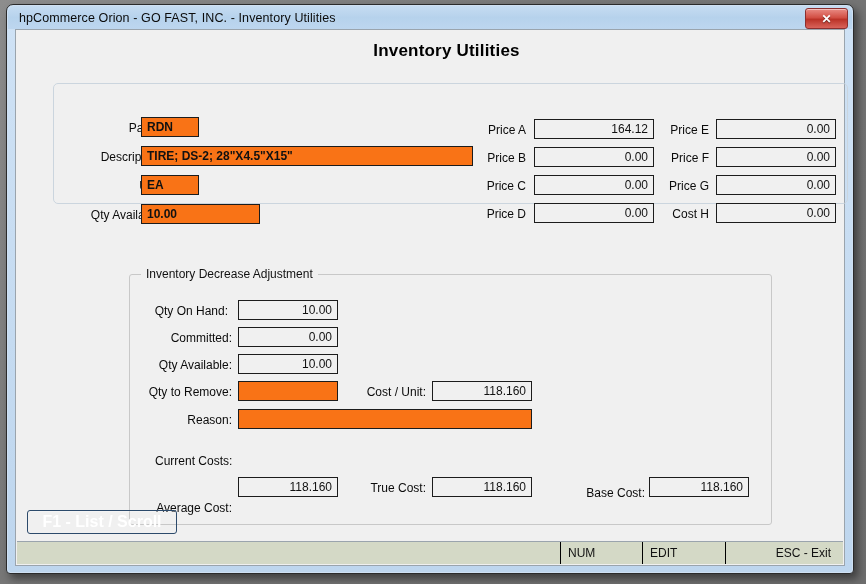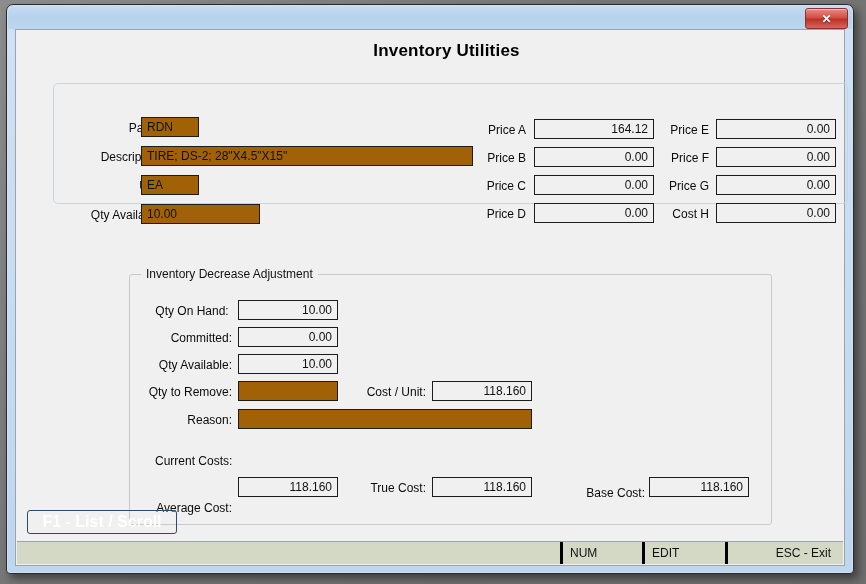--- a/index.html
+++ b/index.html
@@ -91,21 +91,21 @@
     border:1px solid #1c1c1c;
     background:#f0f0f0;
     font-family:"Liberation Sans", sans-serif;
     font-size:12px;color:#111;
     line-height:1;
     display:flex;align-items:center;
     padding:0 5px;
     height:20px;
     overflow:hidden;
   }
-  .fld.white{background:#a16207;}
+  .fld.white{background:#f97316;font-weight:bold;}
   .fld.num{justify-content:flex-end;}
   .sel{
     background:#2e8ae6;color:#ffffff;padding:0 1px;
   }
   .caret{
     display:inline-block;width:3px;height:13px;
     background:#e8a33d;margin-left:0px;
   }
   
   .sublbl{position:absolute;font-size:12px;color:#0b0b0b;}
@@ -123,39 +123,40 @@
   }
   
   #statusbar{
     position:absolute;left:1px;right:1px;bottom:1px;height:23px;
     background:#d4d9c6;
     border-top:1px solid #9aa4ad;
     display:flex;align-items:stretch;
     box-sizing:border-box;
   }
   .sb-panel{
-    border-left:3px solid #000000;
+    border-left:1px solid #000000;
     display:flex;align-items:center;
     padding:0 7px;font-size:12px;color:#111;
     box-sizing:border-box;
   }
   .sb-panel.first{border-left:none;flex:1 1 auto;}
   #sb-num{width:82px;}
   #sb-edit{width:83px;}
   #sb-esc{width:118px;justify-content:flex-end;padding-right:12px;}
 </style>
 </head>
 <body>
 
 <div id="desktop">
 
   <div id="window">
     <div id="frame-inner">
 
       <div id="titlebar">
+        <div id="title-text">hpCommerce Orion - GO FAST, INC. - Inventory Utilities</div>
         <div id="close-btn">
           <span>✕</span>
         </div>
       </div>
 
       <div id="client">
 
         <div id="page-title">Inventory Utilities</div>
 
         <div class="groupbox" id="gb-top"></div>
@@ -217,21 +218,21 @@
 
         <div class="lbl" style="left:638px;top:177px;width:55px;">Cost H</div>
         <div class="fld num" style="left:700px;top:173px;width:120px;">
           <span>0.00</span>
         </div>
 
         <div class="groupbox labeled" id="gb-adj">
           <div class="gb-label">Inventory Decrease Adjustment</div>
         </div>
 
-        <div class="lbl" style="left:128px;top:274px;width:96px;text-align:center;">Qty On Hand:</div>
+        <div class="lbl" style="left:116px;top:274px;width:96px;">Qty On Hand:</div>
         <div class="fld num" style="left:222px;top:270px;width:100px;">
           <span>10.00</span>
         </div>
 
         <div class="lbl" style="left:120px;top:301px;width:96px;">Committed:</div>
         <div class="fld num" style="left:222px;top:297px;width:100px;">
           <span>0.00</span>
         </div>
 
         <div class="lbl" style="left:112px;top:328px;width:104px;">Qty Available:</div>

